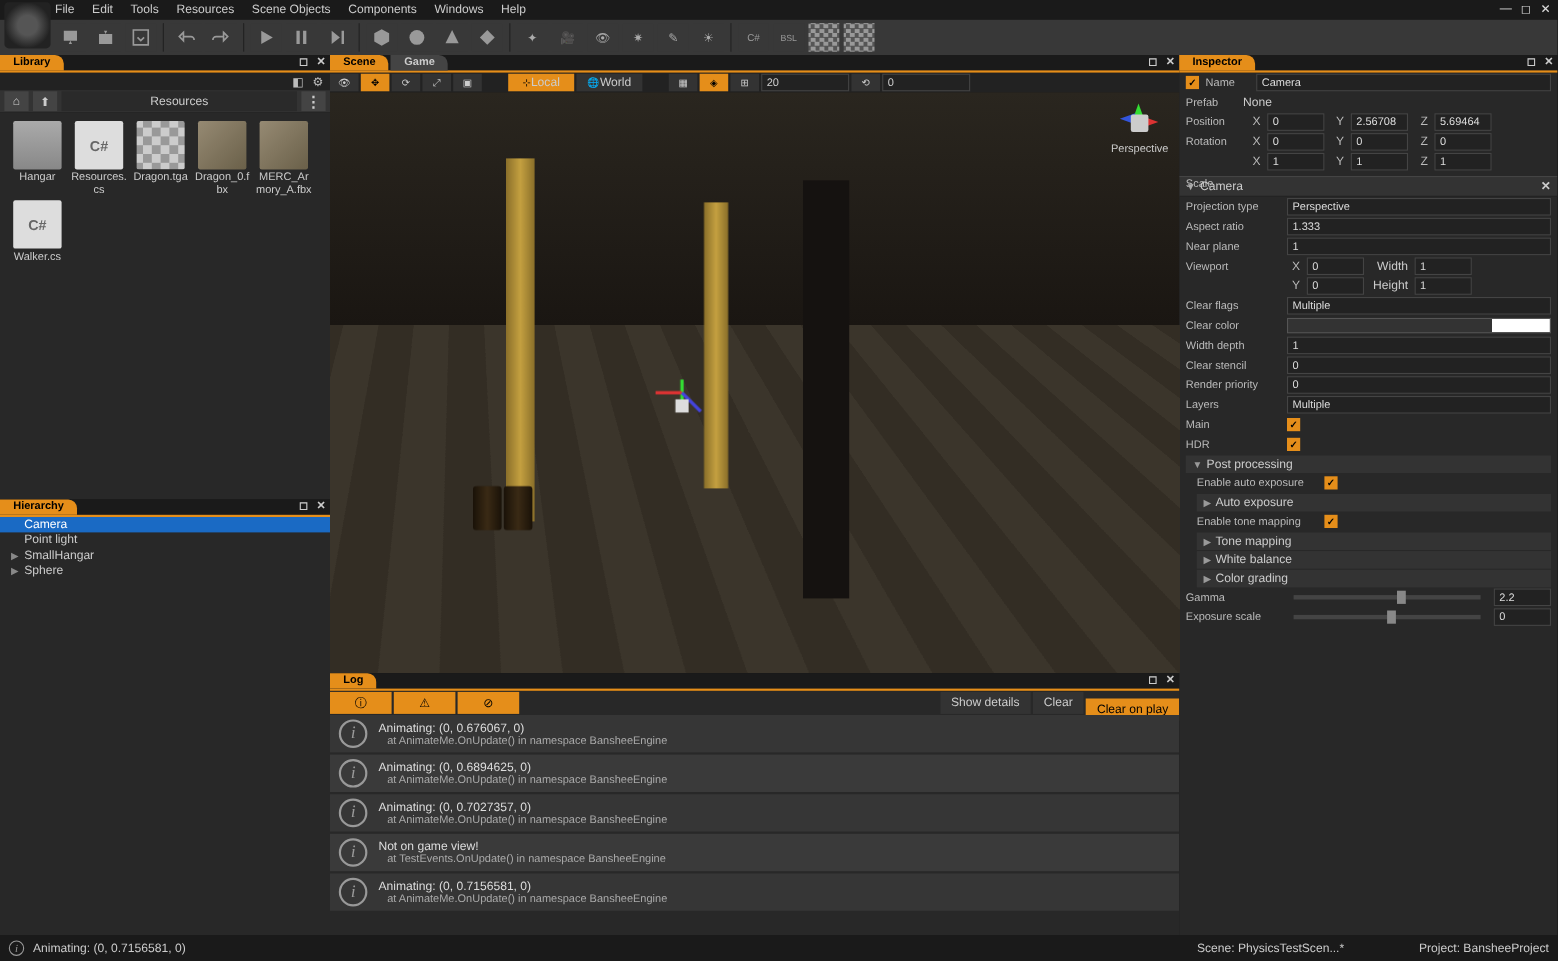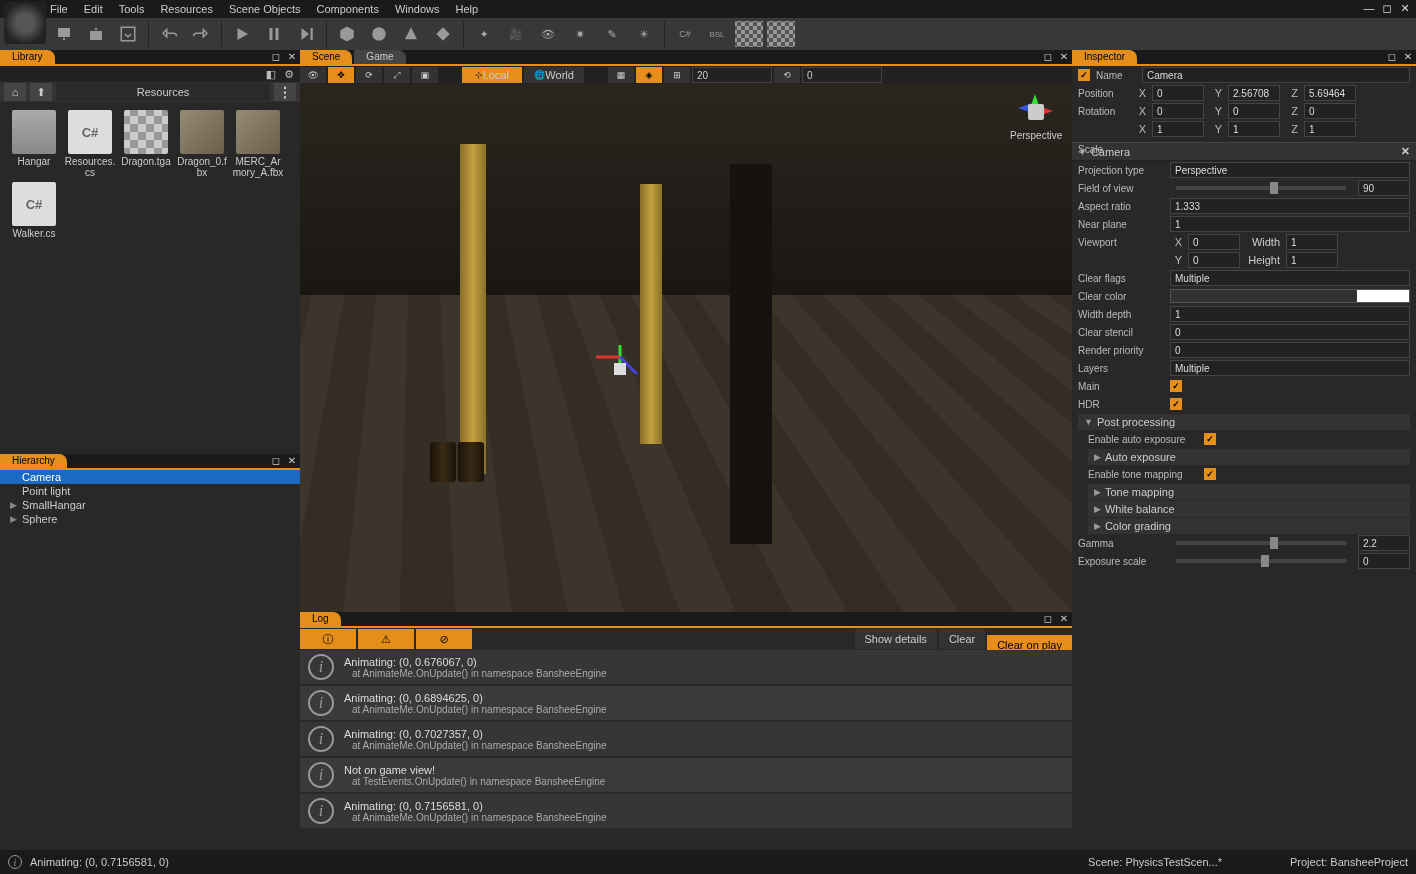--- a/index.html
+++ b/index.html
@@ -12,21 +12,21 @@
 .toolbar { height:32px; background:#383838; display:flex; align-items:center; padding-left:50px; gap:4px; }
 .tb-btn { width:28px; height:26px; background:#383838; display:flex; align-items:center; justify-content:center; cursor:pointer; color:#aaa; }
 .tb-sep { width:1px; height:26px; background:#222; margin:0 2px; }
 .tb-btn svg { width:18px; height:18px; fill:#999; }
 
 .main { display:flex; height:calc(100% - 50px - 24px); }
 .left-col { width:300px; display:flex; flex-direction:column; }
 .mid-col { flex:1; display:flex; flex-direction:column; }
 .right-col { width:344px; display:flex; flex-direction:column; }
 
-.tabbar { height:16px; background:#1a1a1a; border-bottom:2px solid #e58e1a; display:flex; align-items:flex-end; position:relative; }
+.tabbar { height:16px; background:#1a1a1a; border-bottom:2px solid #e58e1a; display:flex; align-items:flex-end; position:relative;font-weight:bold; }
 .tab { padding:1px 12px 0 12px; height:14px; background:#444; border-top-right-radius:8px; margin-right:2px; color:#ccc; cursor:pointer; font-size:10px; }
 .tab.active { background:#e58e1a; color:#000; }
 .tab-ctrls { position:absolute; right:2px; top:0; display:flex; gap:4px; }
 .tab-ctrls span { width:12px; height:12px; color:#ccc; cursor:pointer; font-size:10px; display:flex; align-items:center; justify-content:center; }
 
 .panel { background:#282828; flex:1; overflow:auto; }
 
 .lib-toolbar { height:16px; background:#222; display:flex; justify-content:flex-end; align-items:center; gap:8px; padding-right:6px; }
 .lib-toolbar span { cursor:pointer; color:#bbb; }
 .lib-nav { height:20px; background:#333; display:flex; align-items:center; padding:0 4px; gap:4px; }
@@ -382,20 +382,24 @@
           <span>✕</span>
         </div>
     </div>
     <div class="inspector">
       <div class="insp-row">
         <span class="chk">✓</span>
         <span class="insp-label" style="width:40px;">Name</span>
         <input class="insp-input" value="Camera" style="">
       </div>
       <div class="insp-row">
+          <span class="insp-label" style="width:46px;">Prefab</span>
+          <span>None</span>
+        </div>
+      <div class="insp-row">
           <span class="insp-label" style="width:50px;">Position</span>
         <span class="axis-lbl">X</span>
           <input class="insp-input sm" value="0" style="">
         <span class="axis-lbl">Y</span>
           <input class="insp-input sm" value="2.56708" style="">
         <span class="axis-lbl">Z</span>
           <input class="insp-input sm" value="5.69464" style="">
       </div>
       <div class="insp-row">
           <span class="insp-label" style="width:50px;">Rotation</span>
@@ -419,27 +423,20 @@
       <div class="insp-section">
           <span class="arrow">▼</span>
           <span>Camera</span>
           <span class="x">✕</span>
         </div>
       <div class="insp-row">
           <span class="insp-label">Projection type</span>
           <input class="insp-input" value="Perspective" style="">
         </div>
       <div class="insp-row">
-          <span class="insp-label">Field of view</span>
-          <div class="slider">
-            <div class="th"></div>
-          </div>
-          <input class="insp-input sm" value="90" style="">
-        </div>
-      <div class="insp-row">
           <span class="insp-label">Aspect ratio</span>
           <input class="insp-input" value="1.333" style="">
         </div>
       <div class="insp-row">
           <span class="insp-label">Near plane</span>
           <input class="insp-input" value="1" style="">
         </div>
       <div class="insp-row">
           <span class="insp-label">Viewport</span>
         <span class="axis-lbl">X</span>

